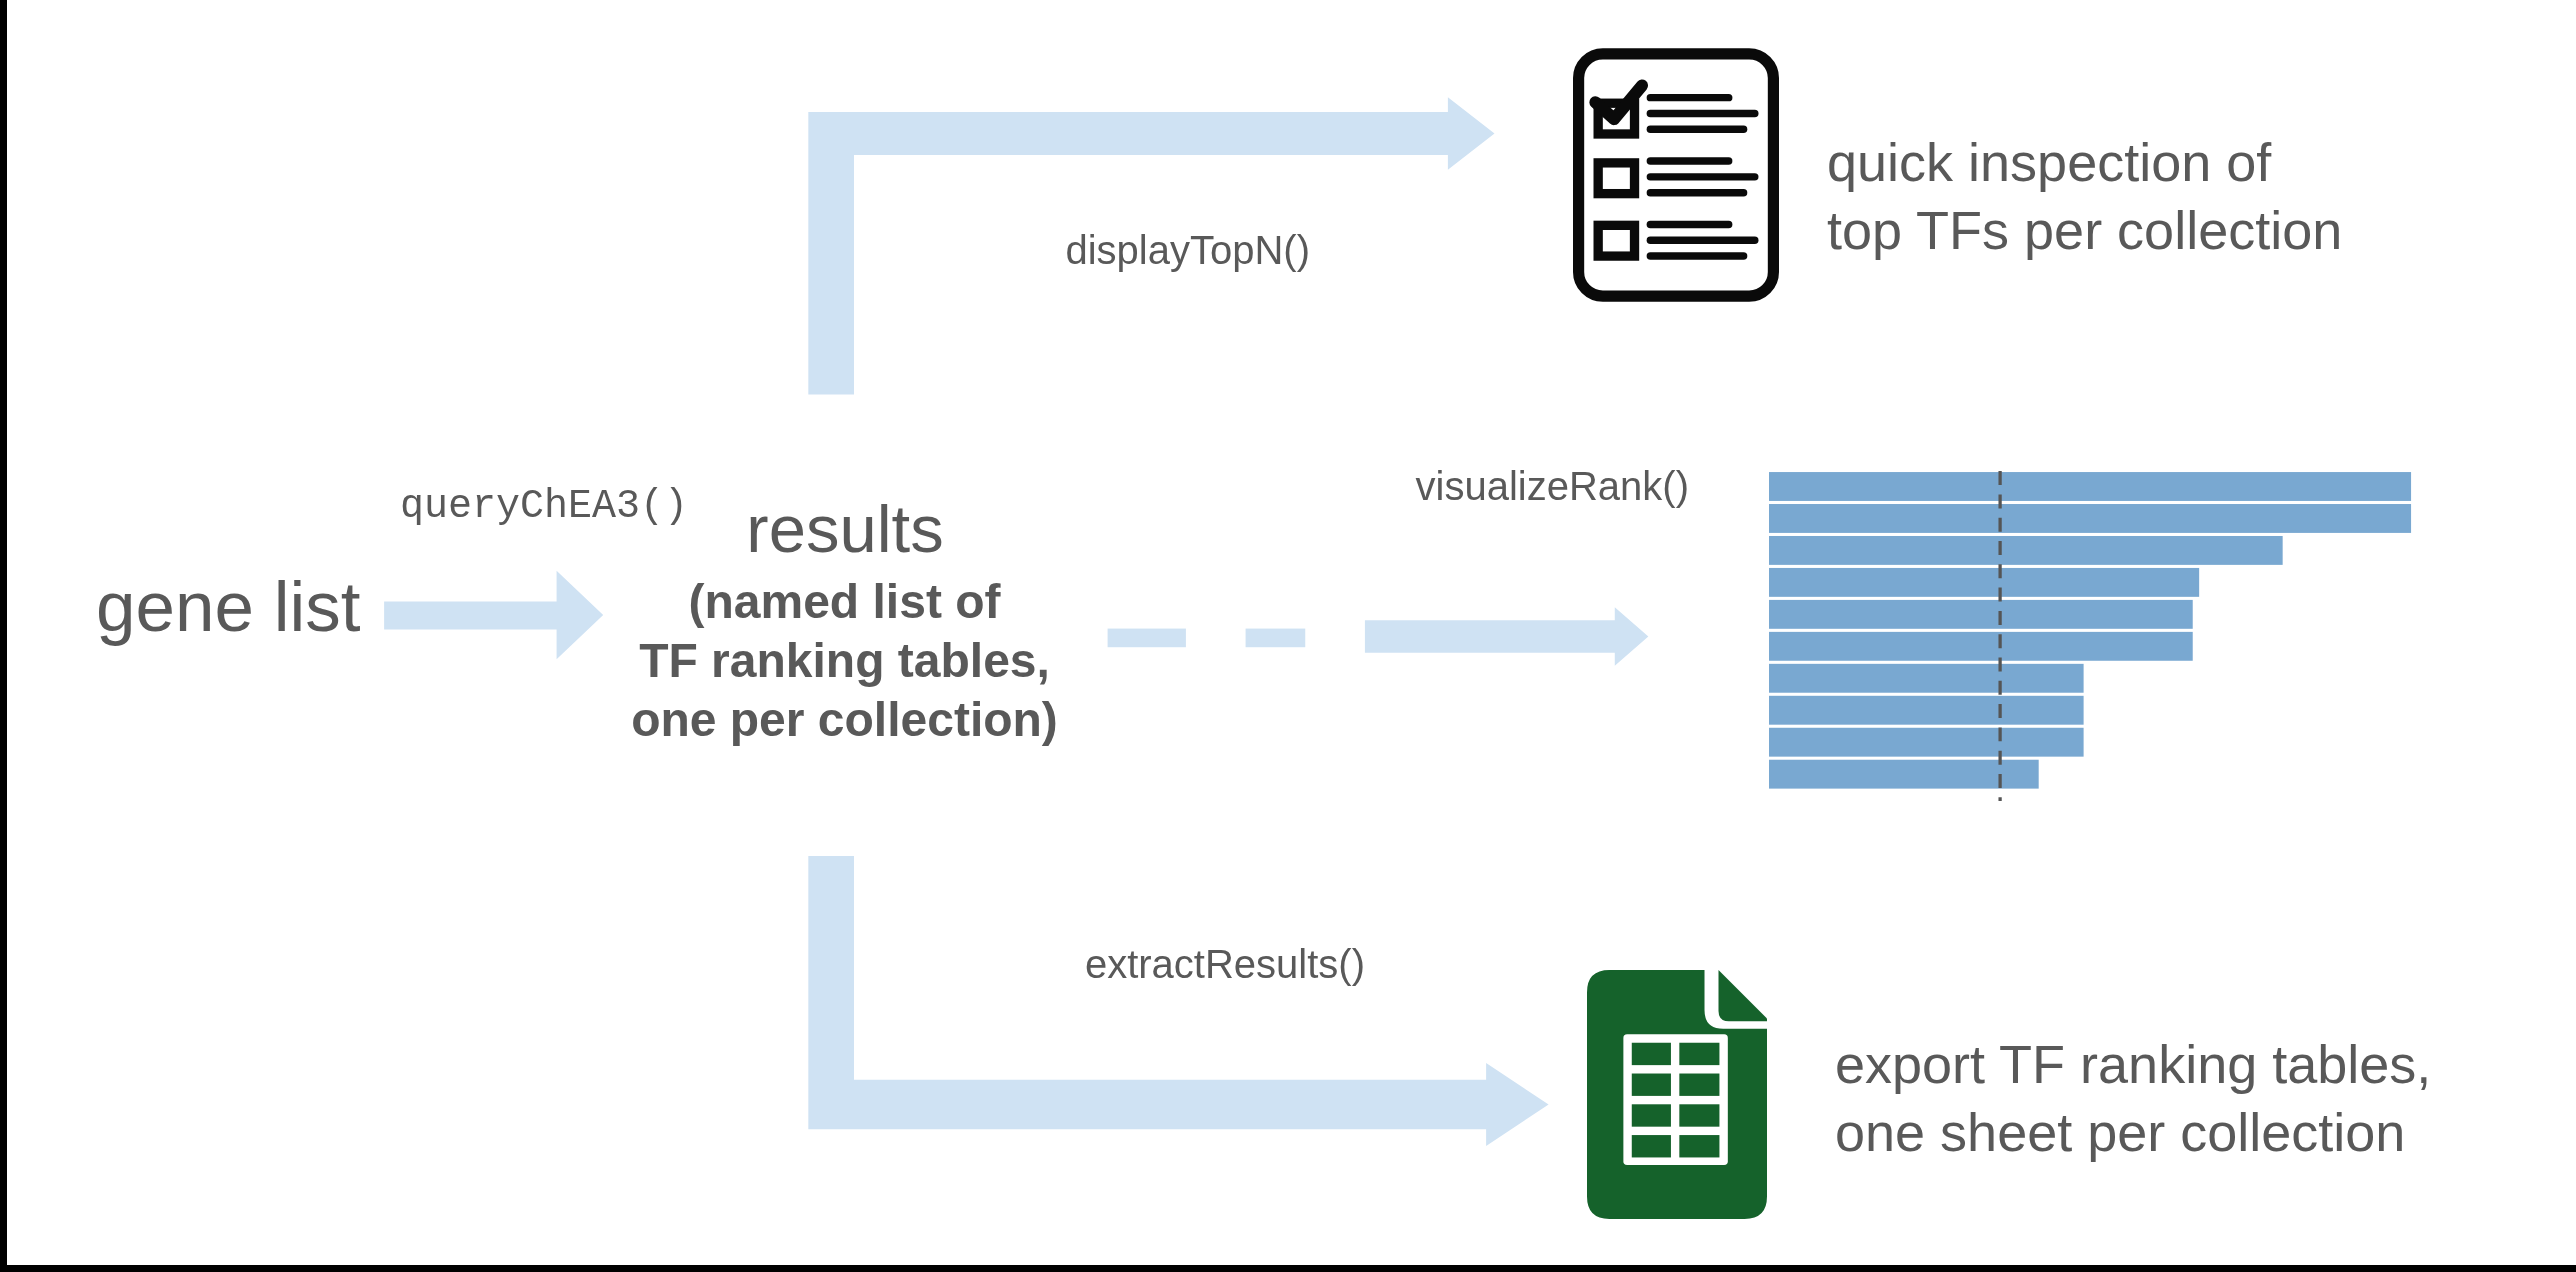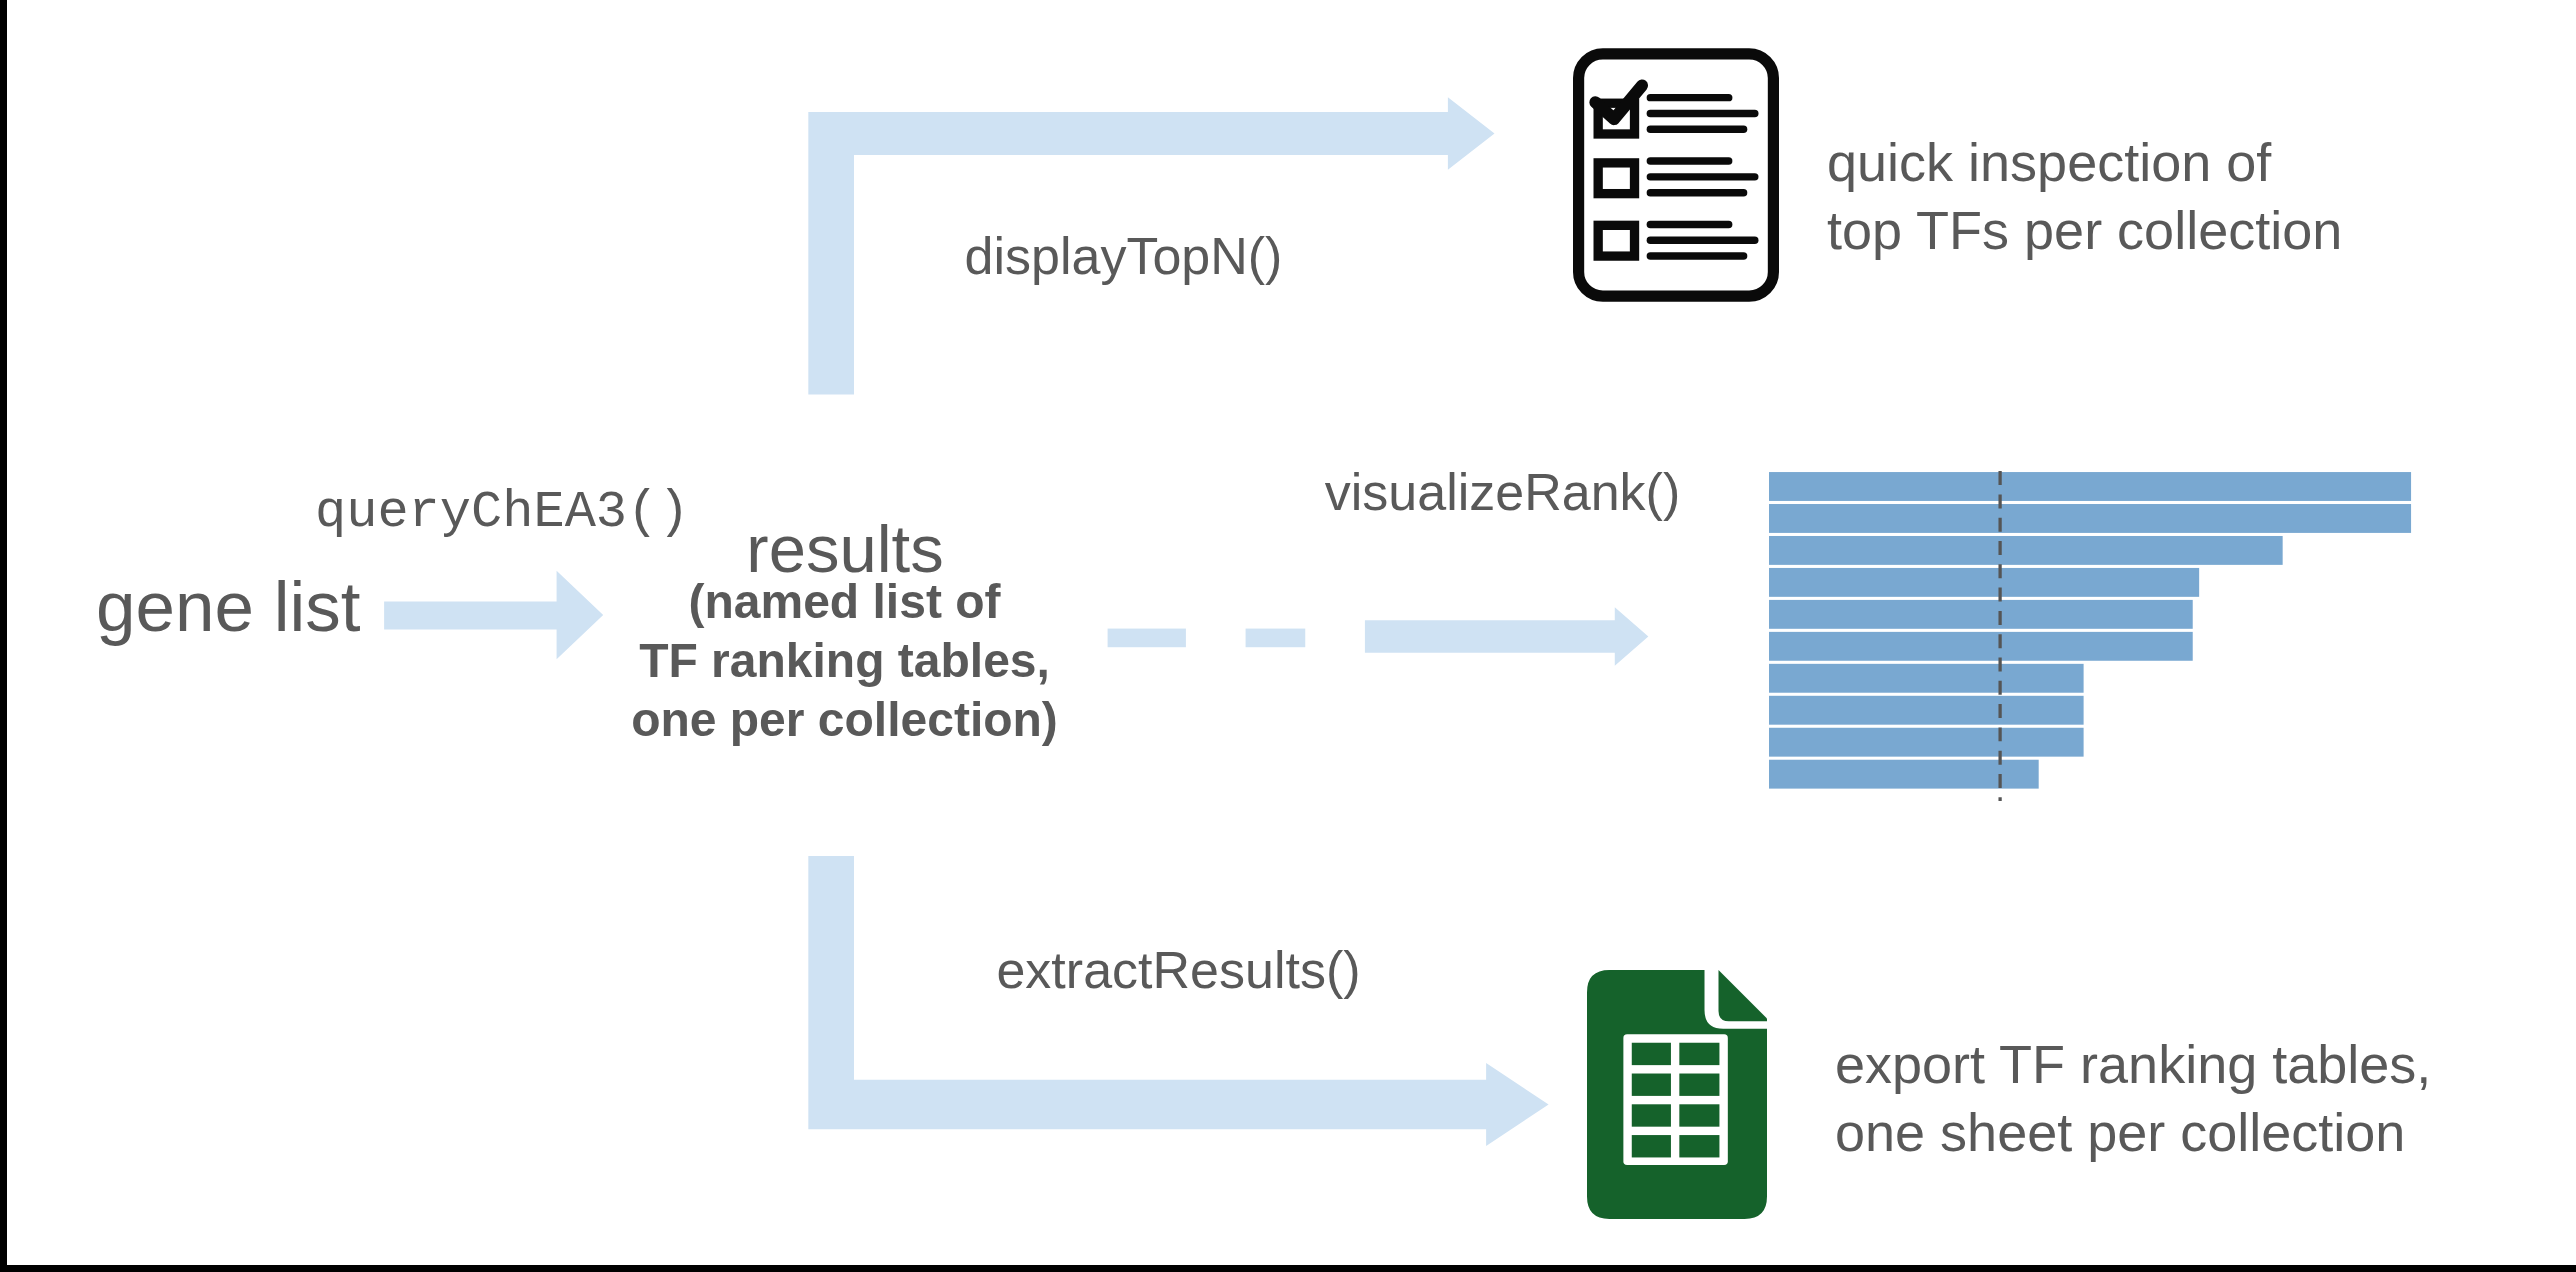--- a/index.html
+++ b/index.html
@@ -7,23 +7,23 @@
     position:relative;
     width:2576px;height:1273px;
     background:#ffffff;
     overflow:hidden;
     font-family:"Liberation Sans", sans-serif;
     color:var(--text-color,#595959);
   }
   .abs{position:absolute;}
   .edge{background:#000;}
   .label{
-    font-size:52px;
+    font-size:40px;
     line-height:1;
-    text-align:center;
+    text-align:right;
     white-space:nowrap;
     color:var(--text-color,#595959);
   }
   .big-node{
     font-size:71px;
     line-height:1;
     white-space:nowrap;
     color:var(--text-color,#595959);
   }
   .results-title{
@@ -67,21 +67,21 @@
     <rect class="arrow-fill" x="1336" y="674" width="64" height="20"></rect>
     <polygon class="arrow-fill" points="1464,665 1732,665 1732,651 1768,682.5 1732,714 1732,700 1464,700"></polygon>
 
     <polygon class="arrow-fill" points="867,918 916,918 916,1158 1594,1158 1594,1140 1661,1184.5 1594,1229 1594,1211 867,1211"></polygon>
   </svg>
 
   <div class="abs big-node" style="left:96px;top:571px;">gene list</div>
 
   <div class="abs label" style="left:315px;top:487px;width:373px;font-family:Liberation Mono, monospace;">queryChEA3()</div>
 
-  <div class="abs results-title" style="left:612px;top:495px;width:466px;margin-top:20px;">results</div>
+  <div class="abs results-title" style="left:612px;top:495px;width:466px;">results</div>
   <div class="abs results-sub" style="left:565px;top:572px;width:559px;">(named list of
 TF ranking tables,
 one per collection)</div>
 
   <div class="abs label" style="left:937px;top:230px;width:373px;">displayTopN()</div>
 
   <div class="abs label" style="left:1316px;top:466px;width:373px;">visualizeRank()</div>
 
   <div class="abs label" style="left:974px;top:944px;width:373px;margin-left:18px;">extractResults()</div>
 

